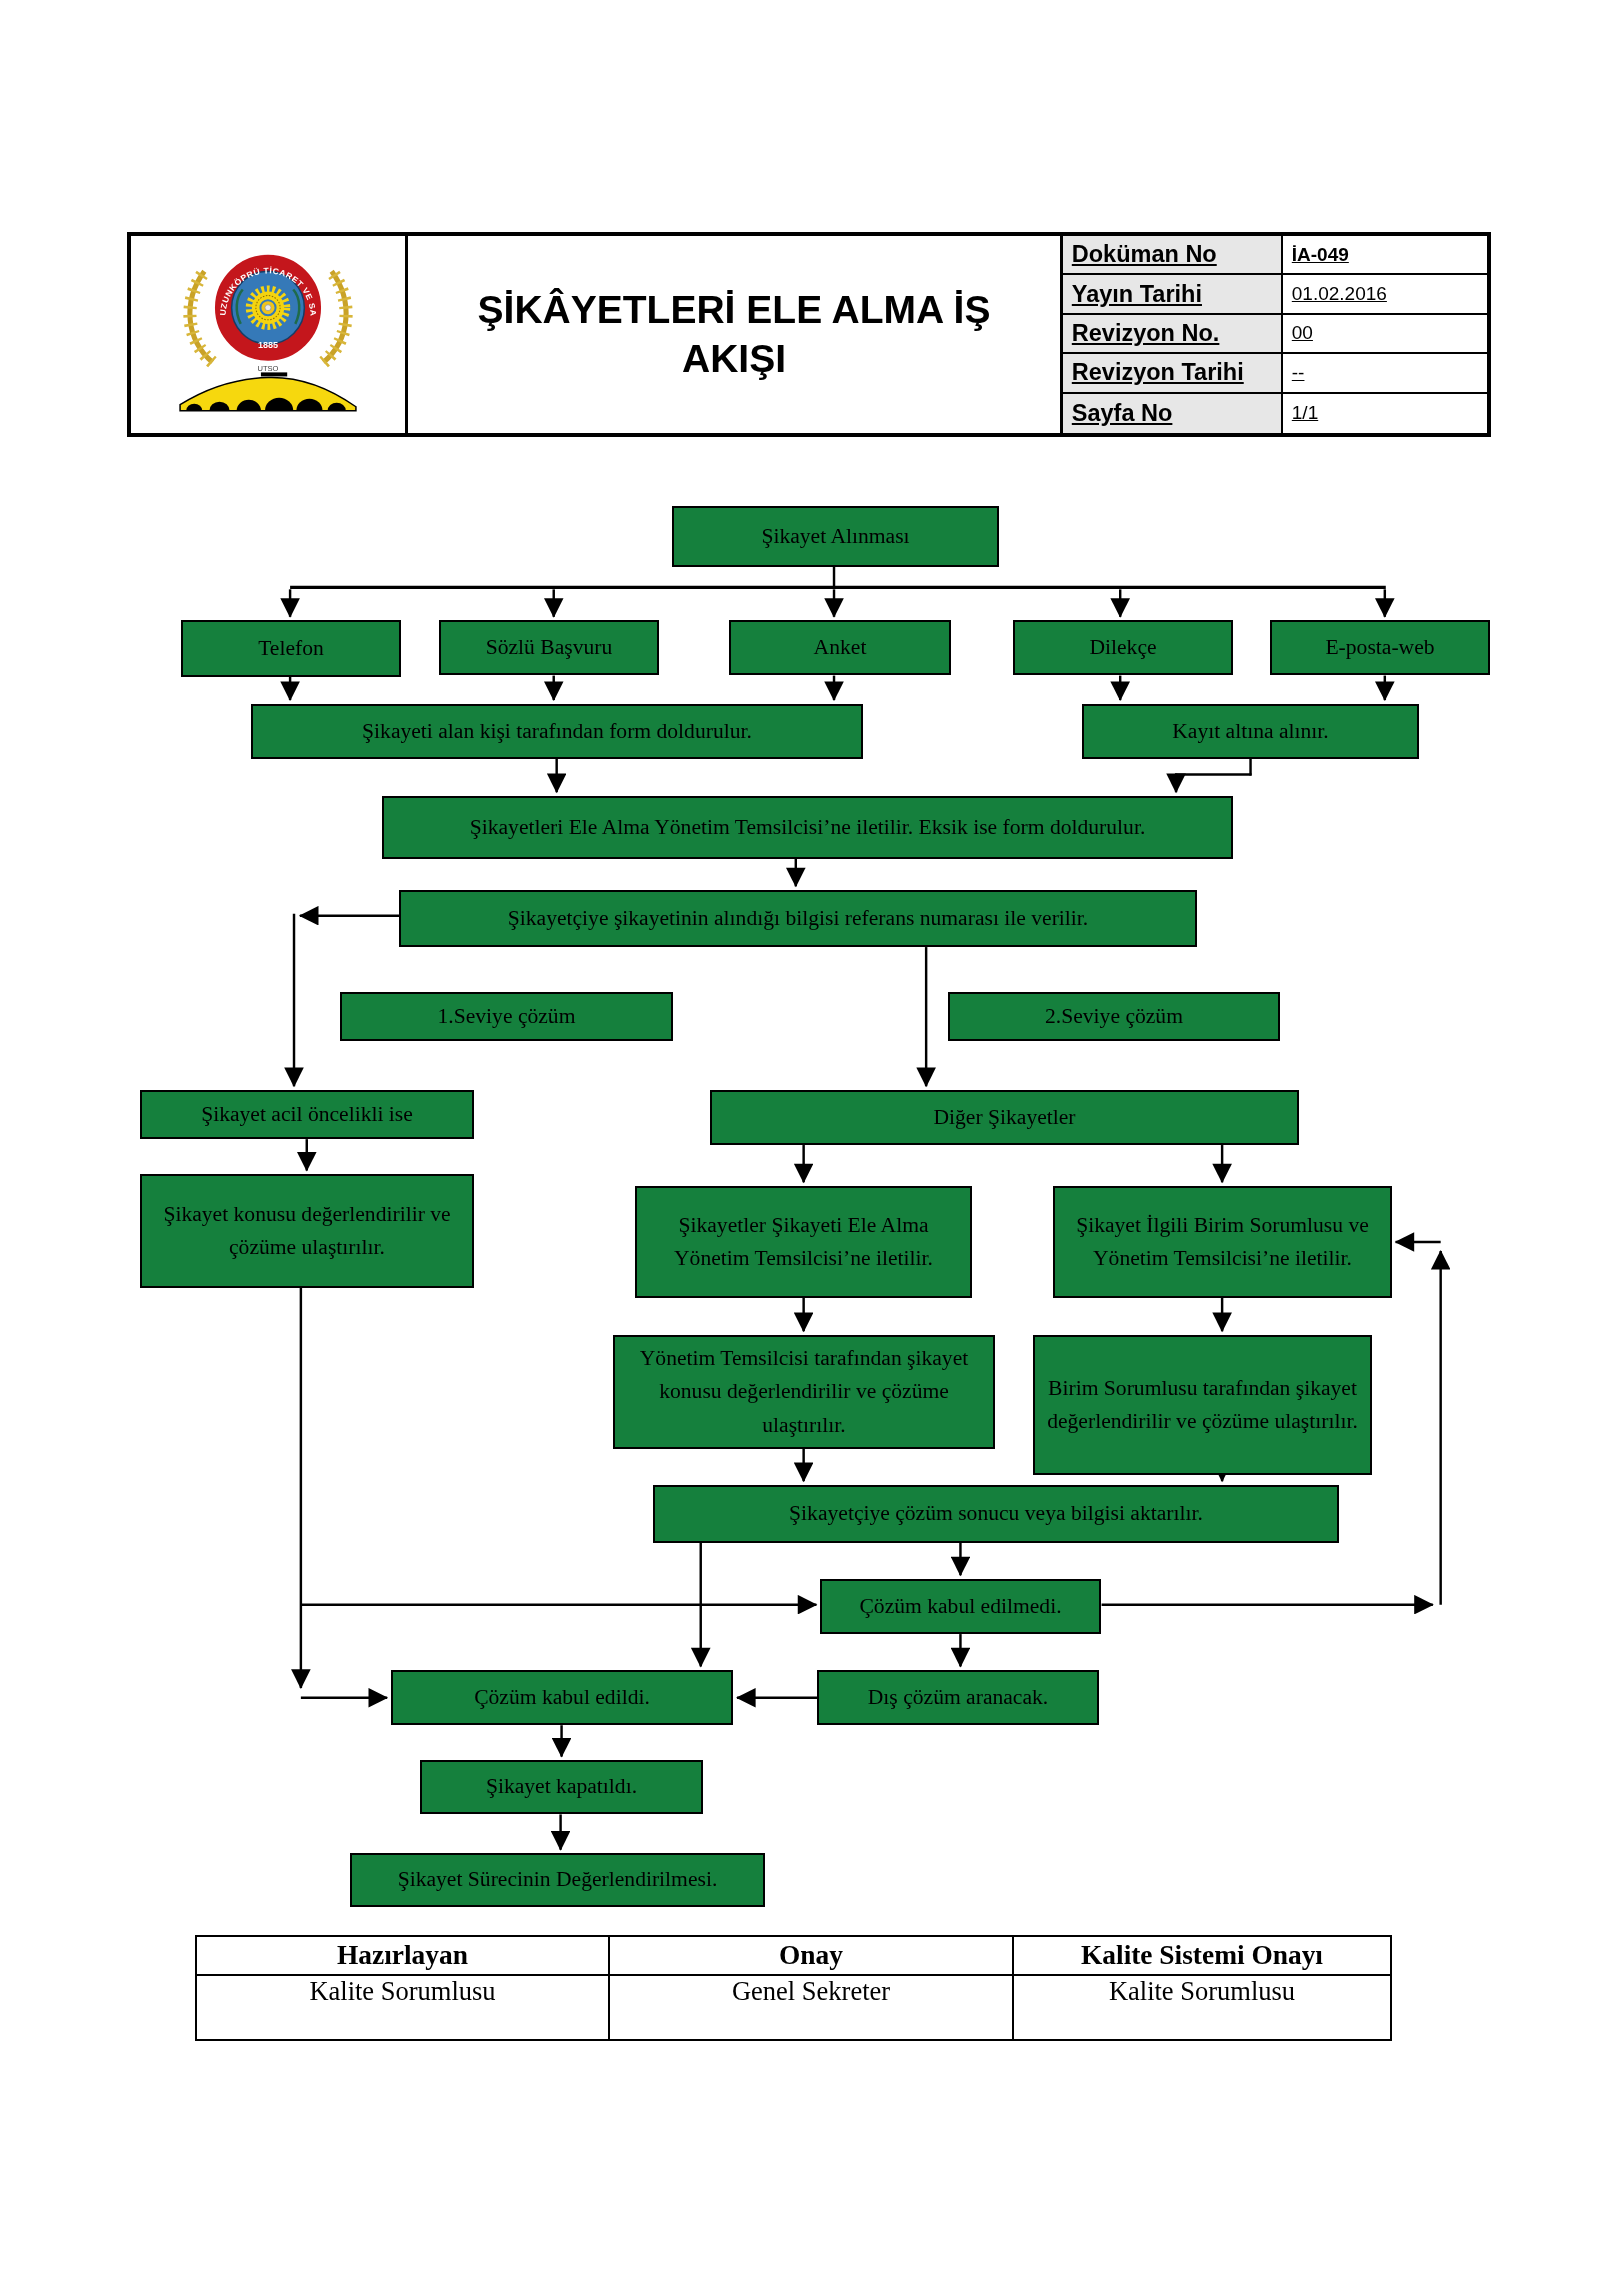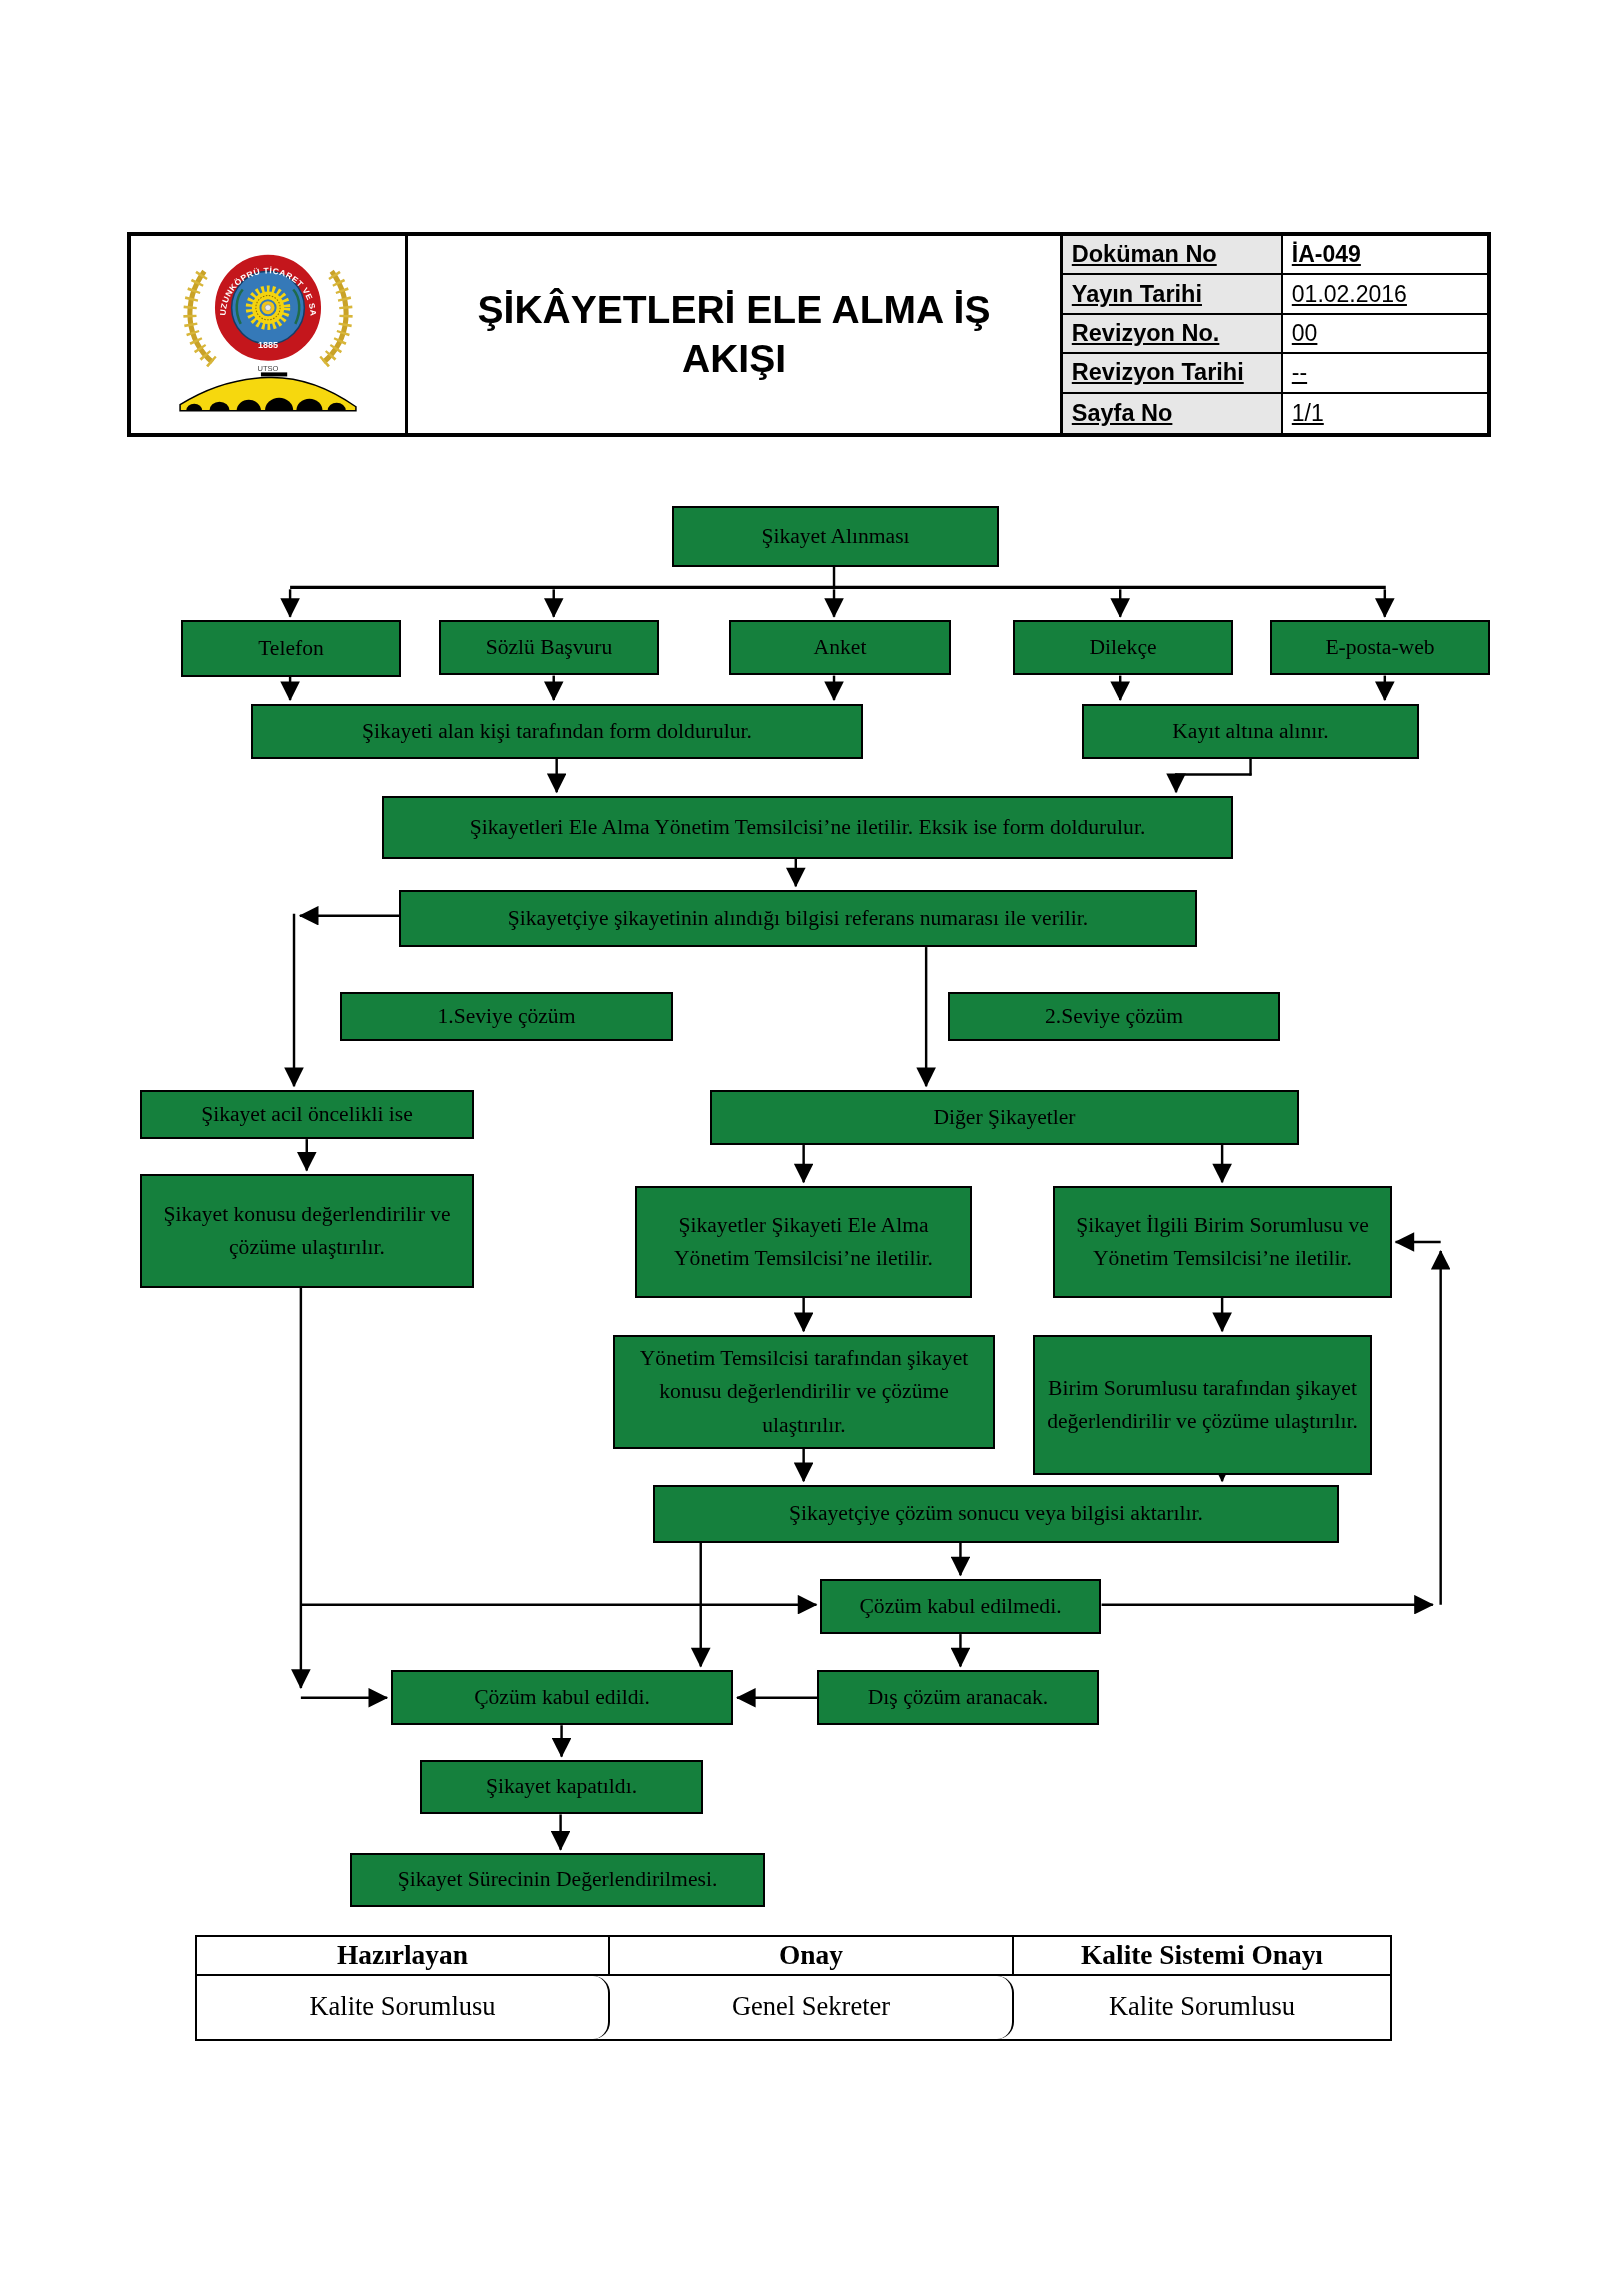--- a/index.html
+++ b/index.html
@@ -14,39 +14,39 @@
   .hdr-title{flex:1;border-right:3.9px solid #000;box-sizing:border-box;
              display:flex;align-items:center;justify-content:center;text-align:center;
              font-family:"Liberation Sans",sans-serif;font-weight:bold;font-size:39px;line-height:1.25;}
   .hdr-title span{display:block;max-width:588px;}
   .hdr-info{width:424px;display:grid;grid-template-rows:repeat(5,1fr);
             font-family:"Liberation Sans",sans-serif;}
   .info-row{display:grid;grid-template-columns:220px 1fr;box-sizing:border-box;text-decoration:underline;}
   .info-row:not(:last-child){border-bottom:2.9px solid #000;}
   .info-label{background:#e7e7e7;border-right:2.9px solid #000;font-weight:bold;
               display:flex;align-items:center;padding-left:8.8px;font-size:23.5px;box-sizing:border-box;}
-  .info-value{display:flex;align-items:center;padding-left:8.8px;font-size:23px;}
+  .info-value{display:flex;align-items:center;padding-left:8.8px;font-size:19px;}
   .info-value.bold{font-weight:bold;}
 
   
   .node{position:absolute;box-sizing:border-box;border:2.9px solid #000;background:#15803d;
         display:flex;align-items:center;justify-content:center;text-align:center;
         font-size:21.6px;line-height:1.55;padding:2px 11.8px;}
 
   
   .connectors{position:absolute;left:0;top:0;pointer-events:none;}
 
   
   .ftr{position:absolute;left:195px;top:1935px;width:1197px;height:106px;
        border:2.9px solid #000;box-sizing:border-box;
        display:grid;grid-template-columns:413px 404px 1fr;grid-template-rows:39px 1fr;}
   .ftr-h{border-bottom:2.9px solid #000;font-weight:bold;font-size:27.4px;
          display:flex;align-items:center;justify-content:center;box-sizing:border-box;}
   .ftr-v{font-size:26.5px;display:flex;align-items:flex-start;justify-content:center;
-         padding-top:15px;box-sizing:border-box;border-radius:17px;}
+         padding-top:0;box-sizing:border-box;}
   .cb{border-right:2.9px solid #000;}
 </style>
 </head>
 <body>
 
 <div class="page">
 
   <div class="hdr">
     <div class="hdr-logo">
       <svg width="192" height="180" viewBox="0 0 190 178">

